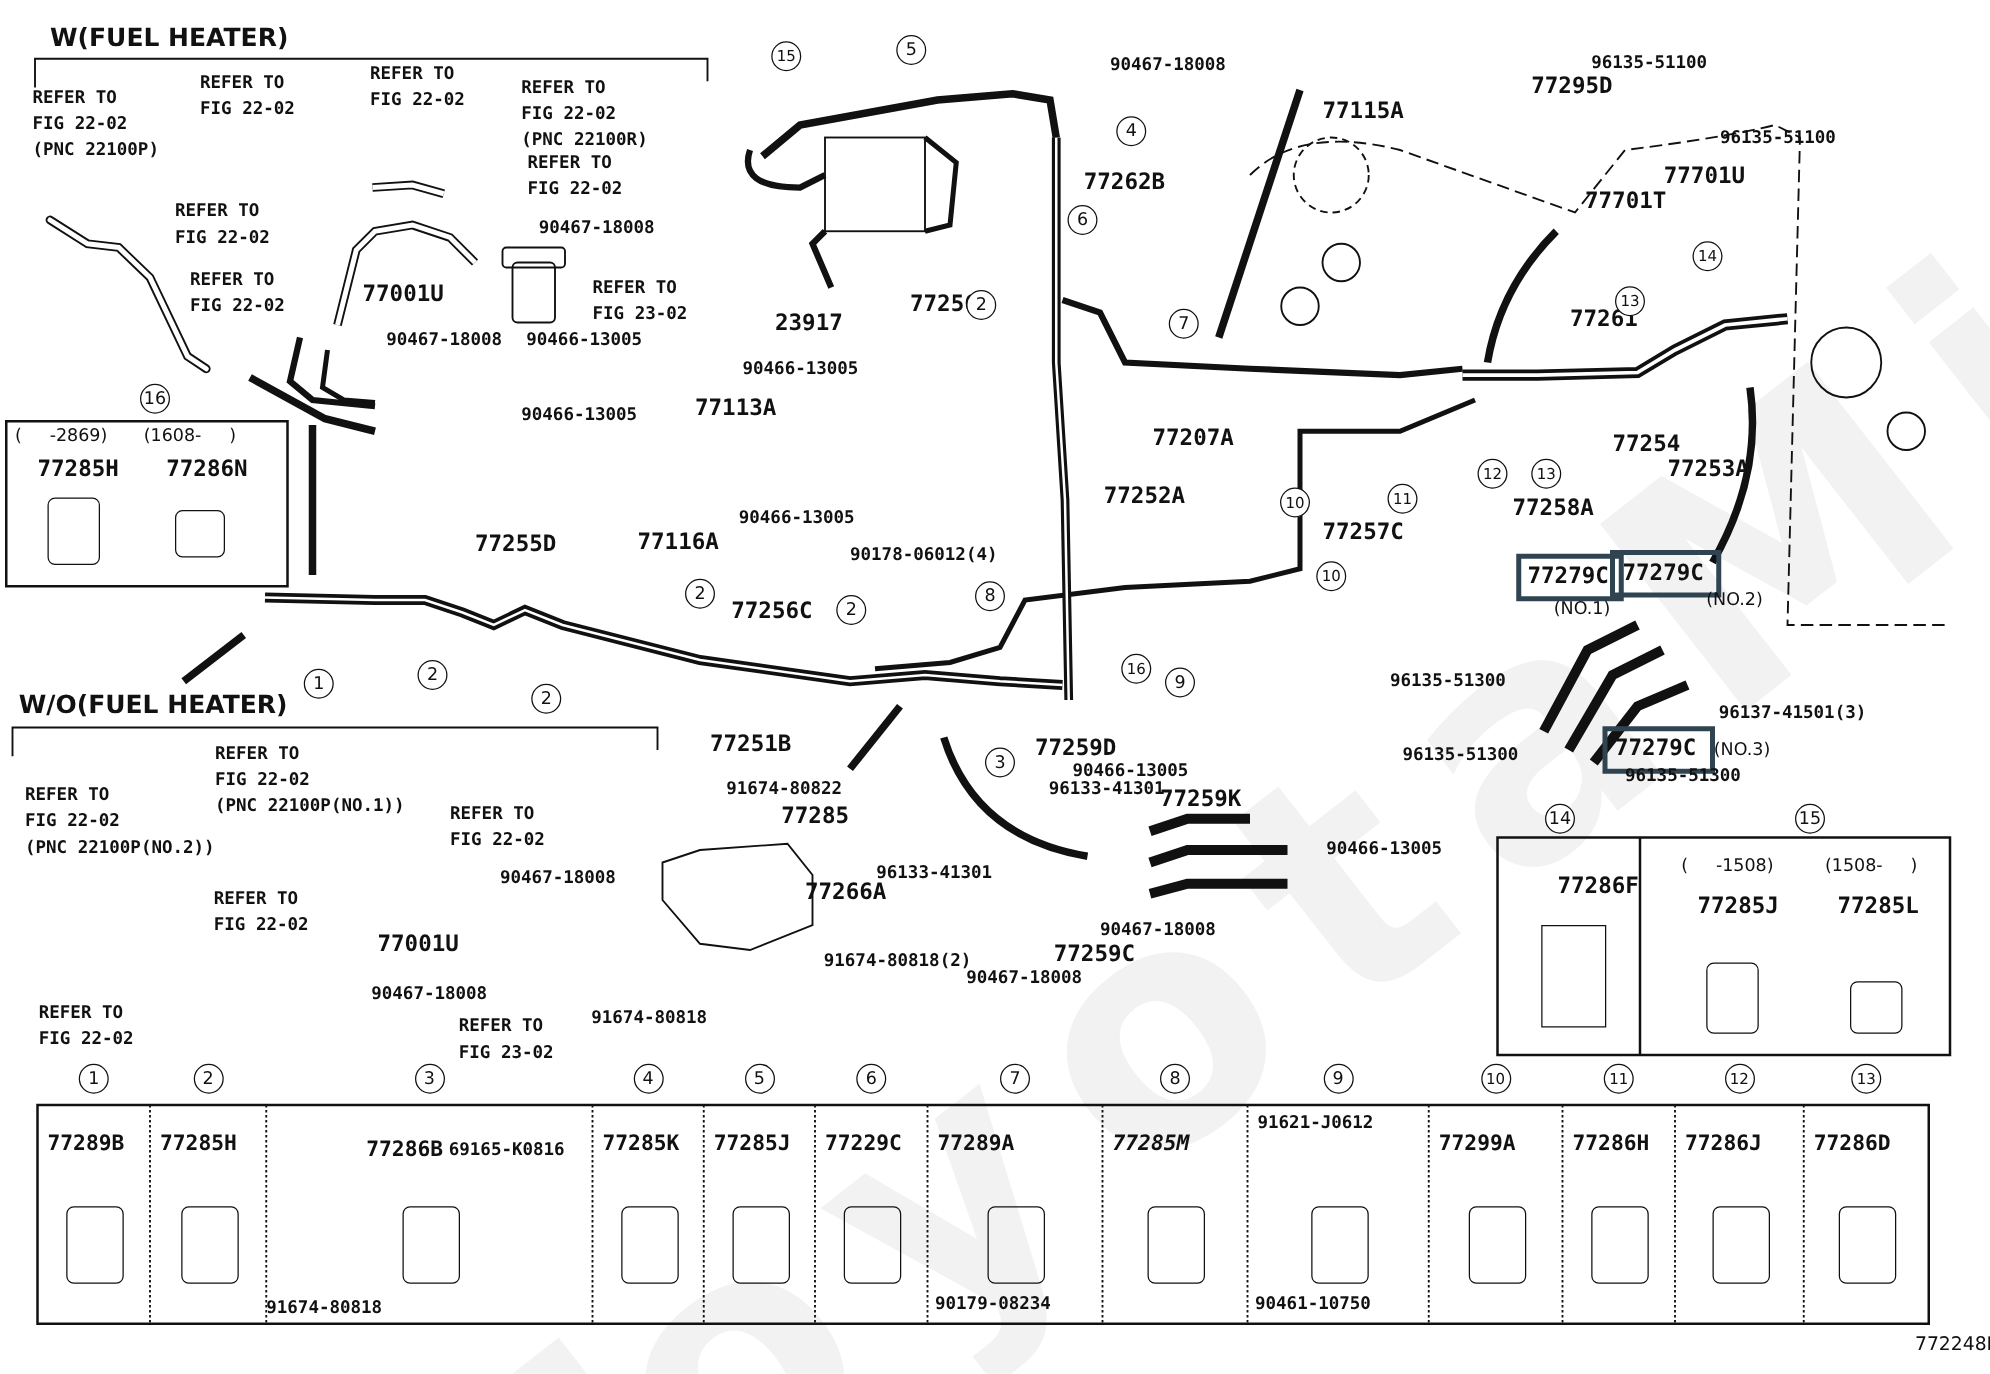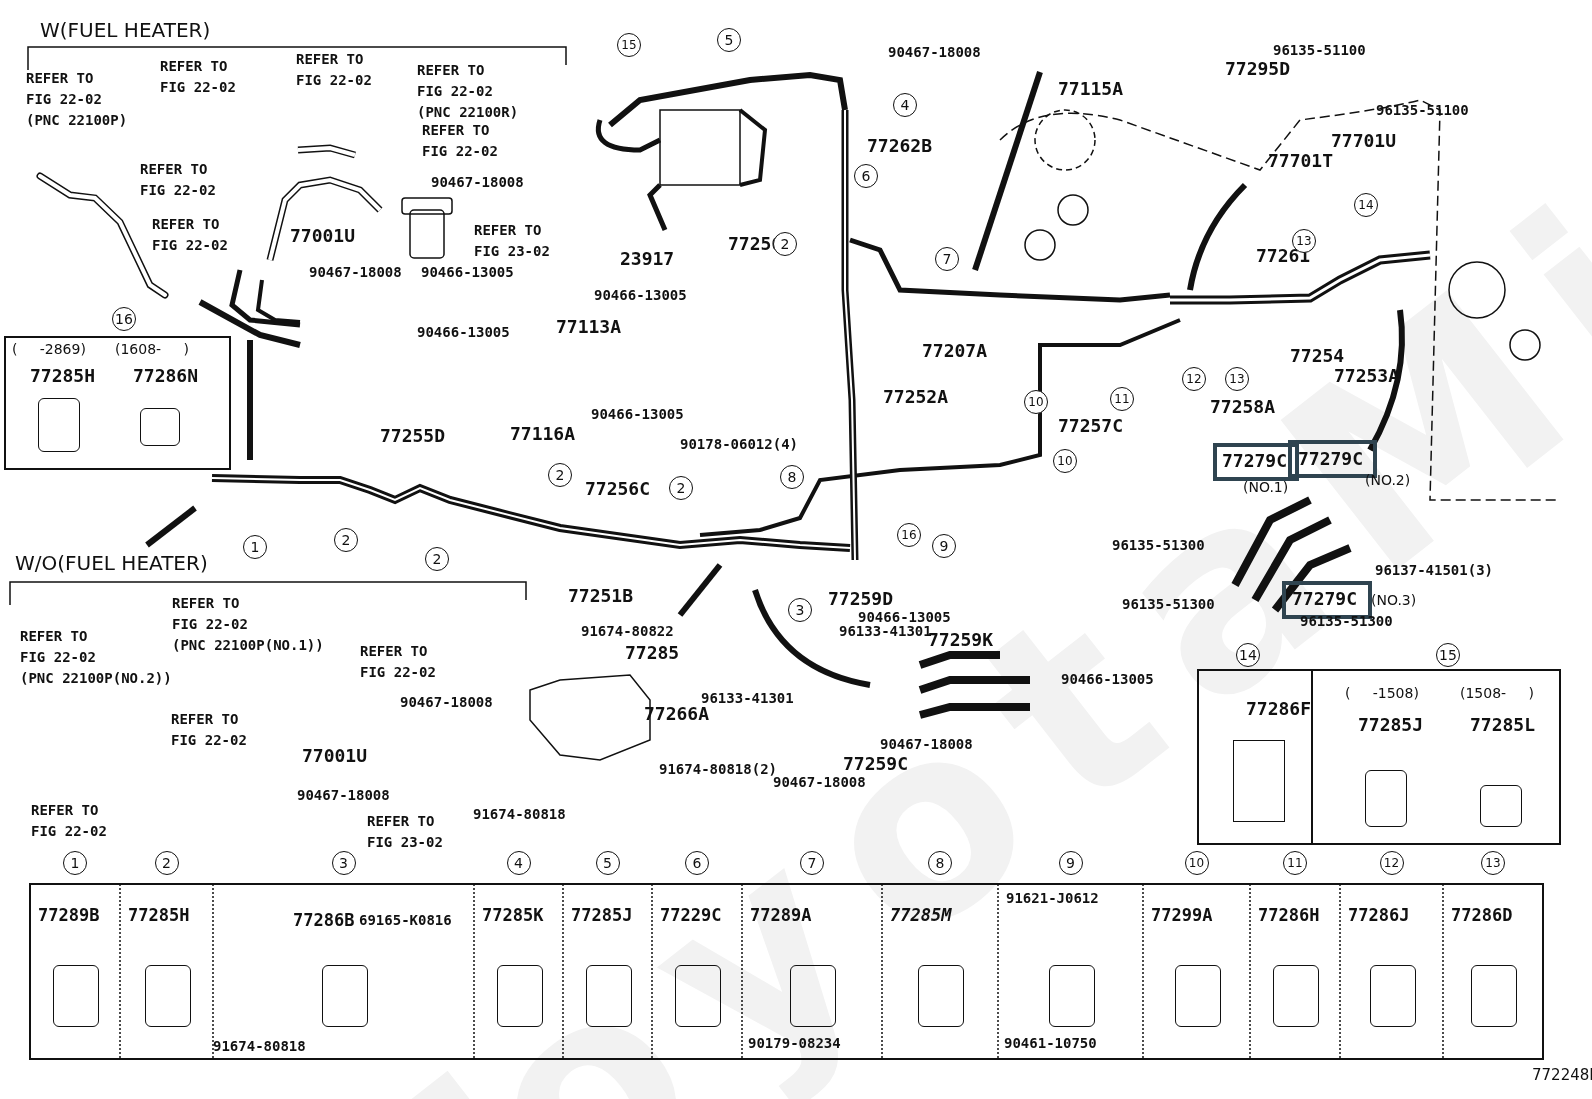--- a/index.html
+++ b/index.html
@@ -4,21 +4,21 @@
 <style>
   html, body { margin:0; padding:0; background:#fff; }
   body { width:1592px; height:1099px; position:relative; overflow:hidden;
          font-family:"DejaVu Sans Mono","Liberation Mono",monospace; color:#111; }
   #canvas { position:absolute; left:0; top:0; width:1592px; height:1099px; }
   .lbl { position:absolute; font-family:"DejaVu Sans Mono","Liberation Mono",monospace;
          font-weight:bold; color:#111; white-space:nowrap; line-height:1; }
   .pn { font-size:18px; letter-spacing:0px; }
   .sm { font-size:14px; }
   .ref { font-size:14px; line-height:21px; white-space:pre; }
-  .hdr { font-family:"DejaVu Sans","Liberation Sans",sans-serif; font-weight:normal; font-size:20px; }
+  .hdr { font-family:"DejaVu Sans","Liberation Sans",sans-serif; font-weight:bold; font-size:20px; }
   .circ { position:absolute; width:22px; height:22px; border:1.5px solid #111; border-radius:50%;
           font-family:"DejaVu Sans","Liberation Sans",sans-serif; font-size:14px; text-align:center;
           line-height:22px; background:#fff; }
   .circ.sm2 { font-size:12px; }
   .hl { position:absolute; border:4px solid #2f4450; }
   .cell-lbl { position:absolute; font-family:"DejaVu Sans Mono","Liberation Mono",monospace; font-weight:bold; font-size:17px; white-space:nowrap; }
   .range { font-family:"DejaVu Sans","Liberation Sans",sans-serif; font-weight:normal; font-size:14px; }
   .wm { position:absolute; font-family:"DejaVu Sans","Liberation Sans",sans-serif; font-size:260px; color:#f2f2f2; font-weight:bold; transform:rotate(-38deg); left:120px; top:380px; letter-spacing:40px; pointer-events:none; }
 </style>
 </head>

